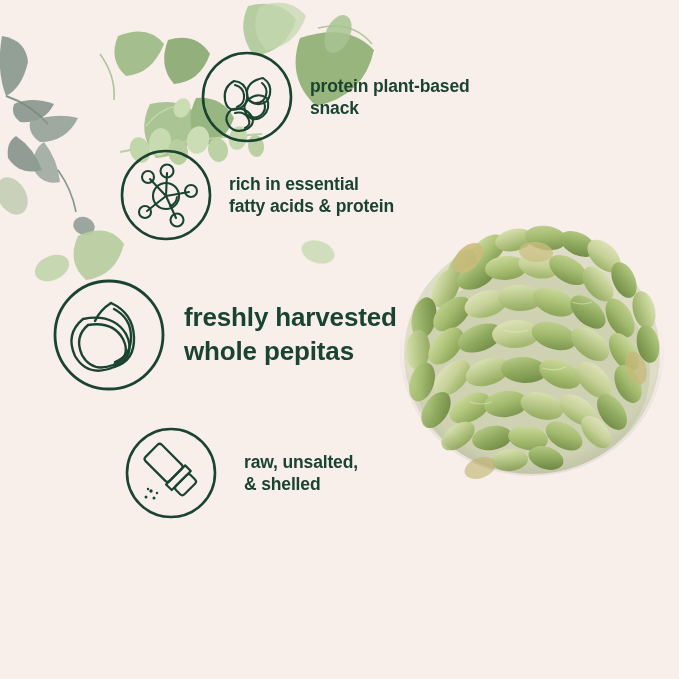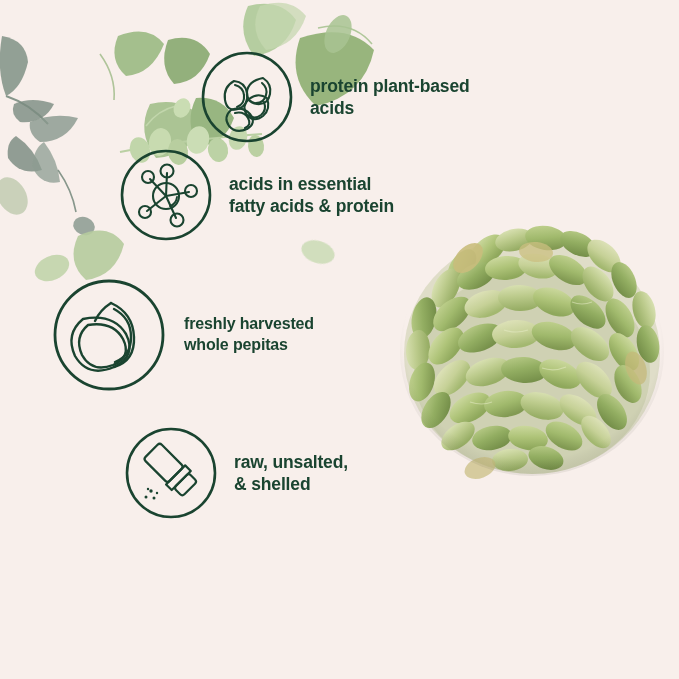--- a/index.html
+++ b/index.html
@@ -22,30 +22,30 @@
   .feature{position:absolute;display:flex;align-items:center;}
   .icon-circle{flex:0 0 auto;display:block;}
   .feature-text{
     color:#1a4430;
     font-weight:bold;
     letter-spacing:-0.15px;
     line-height:1.27;
     white-space:pre-line;
   }
   .f-std .feature-text{font-size:17.5px;}
-  .f-big .feature-text{font-size:16px;line-height:1.3;}
+  .f-big .feature-text{font-size:26px;line-height:1.3;}
 
   .row1{left:201px;top:51px;}
   .row1 .feature-text{margin-left:17px;}
   .row2{left:120px;top:149px;}
   .row2 .feature-text{margin-left:17px;}
   .row3{left:53px;top:279px;}
   .row3 .feature-text{margin-left:19px;}
   .row4{left:125px;top:427px;}
-  .row4 .feature-text{margin-left:17px;}
+  .row4 .feature-text{margin-left:27px;}
   .row5{left:212px;top:544px;}
   .row5 .feature-text{margin-left:19px;}
 </style>
 </head>
 <body>
 
 <div id="page">
 
   <svg class="foliage" viewBox="0 0 430 300" xmlns="http://www.w3.org/2000/svg">
     <g opacity="0.92">
@@ -216,42 +216,42 @@
         <path d="M34 34 q8 2 9 10 q1 9 -7 12"></path>
         <path d="M62 27 q9 6 7 16 q-2 11 -13 10 q-11 -2 -10 -12 q1 -11 16 -14 Z"></path>
         <path d="M61 32 q6 5 4 12 q-2 8 -10 8"></path>
         <path d="M66 47 q4 11 -4 18 q-9 7 -16 -1 q-6 -9 2 -16 q9 -7 18 -1 Z"></path>
         <path d="M63 51 q3 8 -3 13 q-7 5 -12 0"></path>
         <path d="M30 59 q12 -4 19 4 q7 9 -3 15 q-11 5 -18 -3 q-6 -9 2 -16 Z"></path>
         <path d="M34 62 q9 -2 13 5 q4 7 -3 10"></path>
       </g>
     </svg>
     <div class="feature-text"><span>protein plant-based</span>
-<span>acids</span></div>
+<span>snack</span></div>
   </div>
 
   <div class="feature f-std row2">
     <svg class="icon-circle" width="92" height="92" viewBox="0 0 92 92" xmlns="http://www.w3.org/2000/svg">
       <circle cx="46" cy="46" r="44" fill="none" stroke="#1a4430" stroke-width="2.6"></circle>
       <g fill="none" stroke="#1a4430" stroke-width="2.1" stroke-linecap="round">
         <line x1="46" y1="47" x2="30" y2="30"></line>
         <line x1="46" y1="47" x2="47" y2="24"></line>
         <line x1="46" y1="47" x2="69" y2="43"></line>
         <line x1="46" y1="47" x2="56" y2="69"></line>
         <line x1="46" y1="47" x2="27" y2="62"></line>
         <circle cx="46" cy="47" r="13"></circle>
         <path d="M50 57 q6 -2 7 -9" stroke-width="1.8"></path>
         <circle cx="28" cy="28" r="6"></circle>
         <circle cx="47" cy="22" r="6.5"></circle>
         <circle cx="71" cy="42" r="6"></circle>
         <circle cx="57" cy="71" r="6.5"></circle>
         <circle cx="25" cy="63" r="6"></circle>
       </g>
     </svg>
-    <div class="feature-text"><span>acids in essential</span>
+    <div class="feature-text"><span>rich in essential</span>
 <span>fatty acids &amp; protein</span></div>
   </div>
 
   <div class="feature f-big row3">
     <svg class="icon-circle" width="112" height="112" viewBox="0 0 112 112" xmlns="http://www.w3.org/2000/svg">
       <circle cx="56" cy="56" r="54" fill="none" stroke="#1a4430" stroke-width="2.8"></circle>
       <g fill="none" stroke="#1a4430" stroke-width="2.4" stroke-linejoin="round" stroke-linecap="round">
 
         <path d="M58 24 q22 10 23 34 q1 24 -20 30"></path>
         <path d="M58 24 q-11 7 -16 18"></path>

